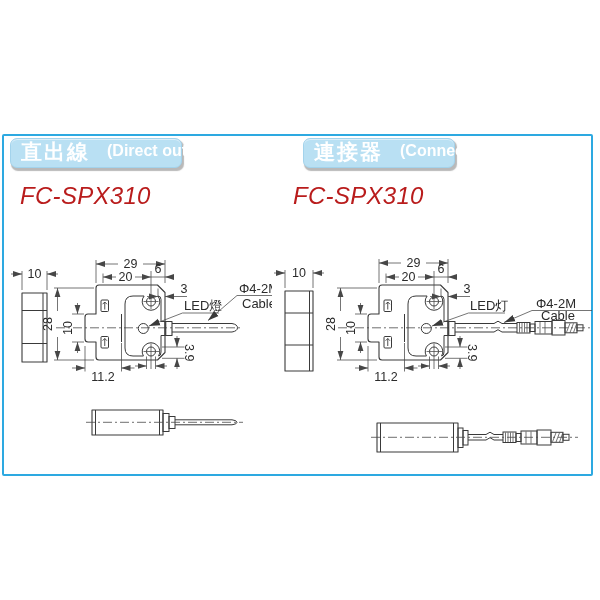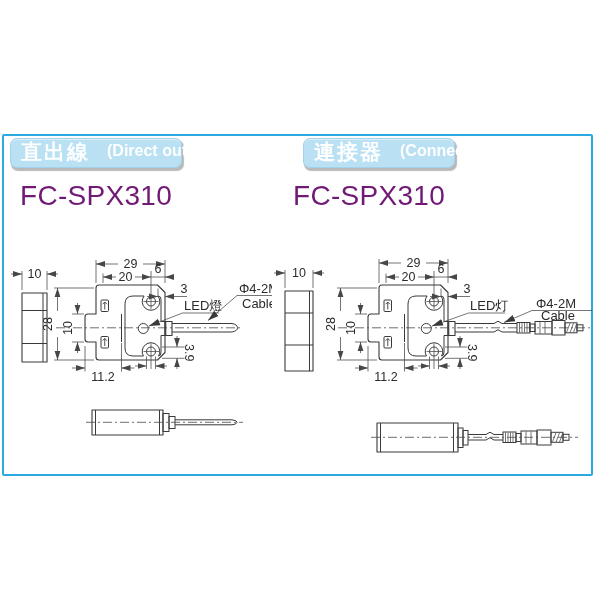--- a/index.html
+++ b/index.html
@@ -8,22 +8,22 @@
   .frame{position:absolute;left:2px;top:134px;width:591px;height:342px;
          border:2px solid #2da9e1;border-radius:2px;background:#fff;box-sizing:border-box;}
   .badge{position:absolute;top:138px;height:30px;background:#b9e0f3;border:1px solid #a3d3ec;
          border-radius:7px;box-shadow:1.5px 2.5px 1px rgba(128,128,128,.55), inset 0 1px 0 #ddeffa;
          display:flex;align-items:center;padding:0 8px 4px 10px;box-sizing:border-box;color:#fff;
          font-weight:bold;white-space:nowrap;}
   .badge-left{left:10px;width:172px;}
   .badge-right{left:303px;width:152px;}
   .badge-cjk{font-size:21px;letter-spacing:2px;line-height:1;}
   .badge-latin{font-size:16px;letter-spacing:0;margin-left:17px;}
-  .models{position:absolute;top:183px;color:#701a75;font-size:28px;line-height:25px;
-          letter-spacing:.3px;font-weight:400;}
+  .models{position:absolute;top:183px;color:#b91c1c;font-size:24px;line-height:25px;
+          letter-spacing:.3px;font-weight:400;font-style:italic;}
   .models-left{left:20px;}
   .models-right{left:293px;}
   svg.draw{position:absolute;top:250px;overflow:visible;}
   svg .o{fill:none;stroke:#3a3a3a;stroke-width:1.1;stroke-linejoin:round;}
   svg .i{fill:none;stroke:#3a3a3a;stroke-width:1;}
   svg .d{fill:none;stroke:#474747;stroke-width:.75;}
   svg .cl{fill:none;stroke:#4a4a4a;stroke-width:.8;stroke-dasharray:9 3 2 3;}
   svg text{font-family:"Liberation Sans",sans-serif;font-size:12.5px;fill:#2b2b2b;}
   svg text.dt{text-anchor:middle;}
   svg text.lt{text-anchor:start;font-size:13px;}

